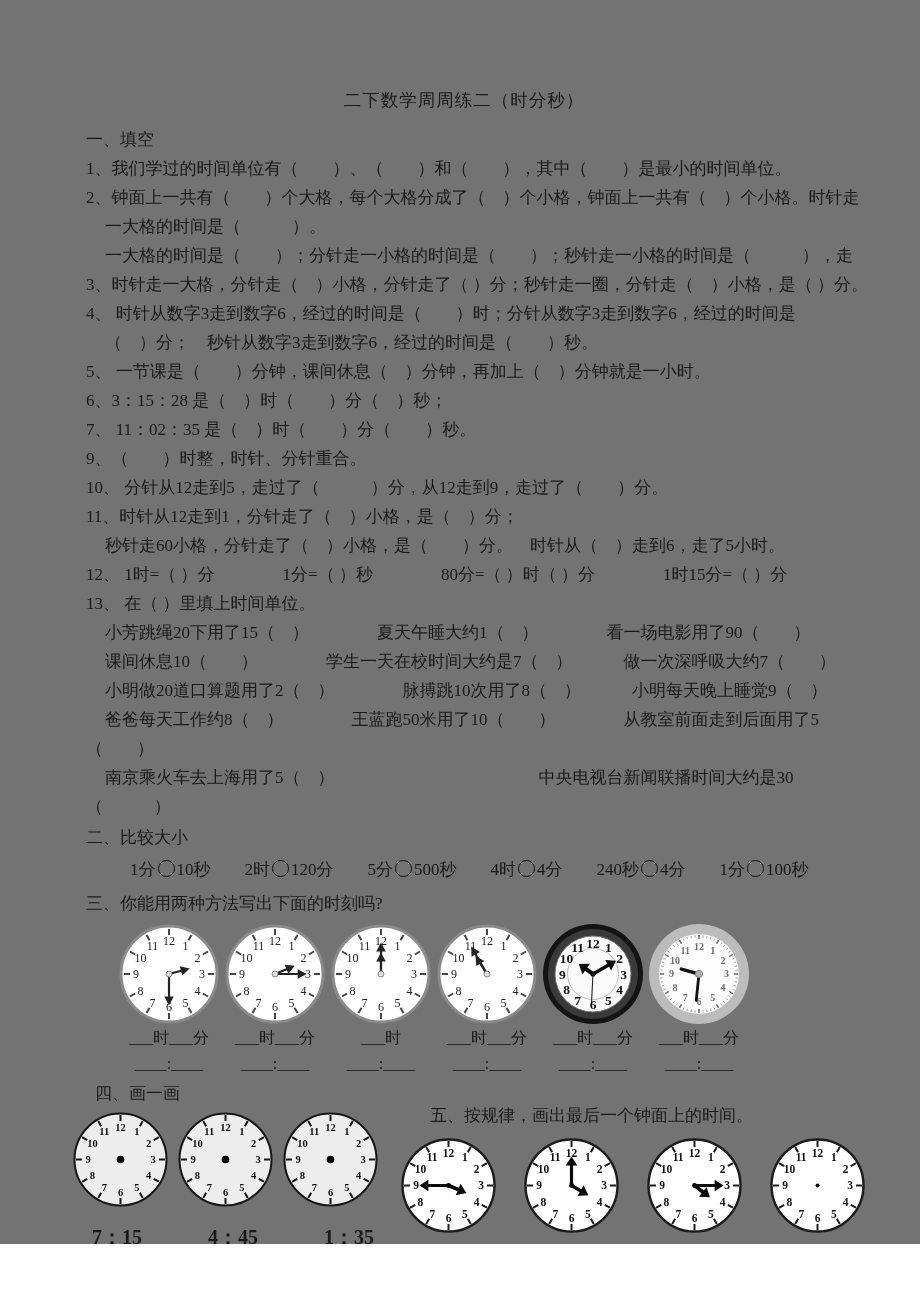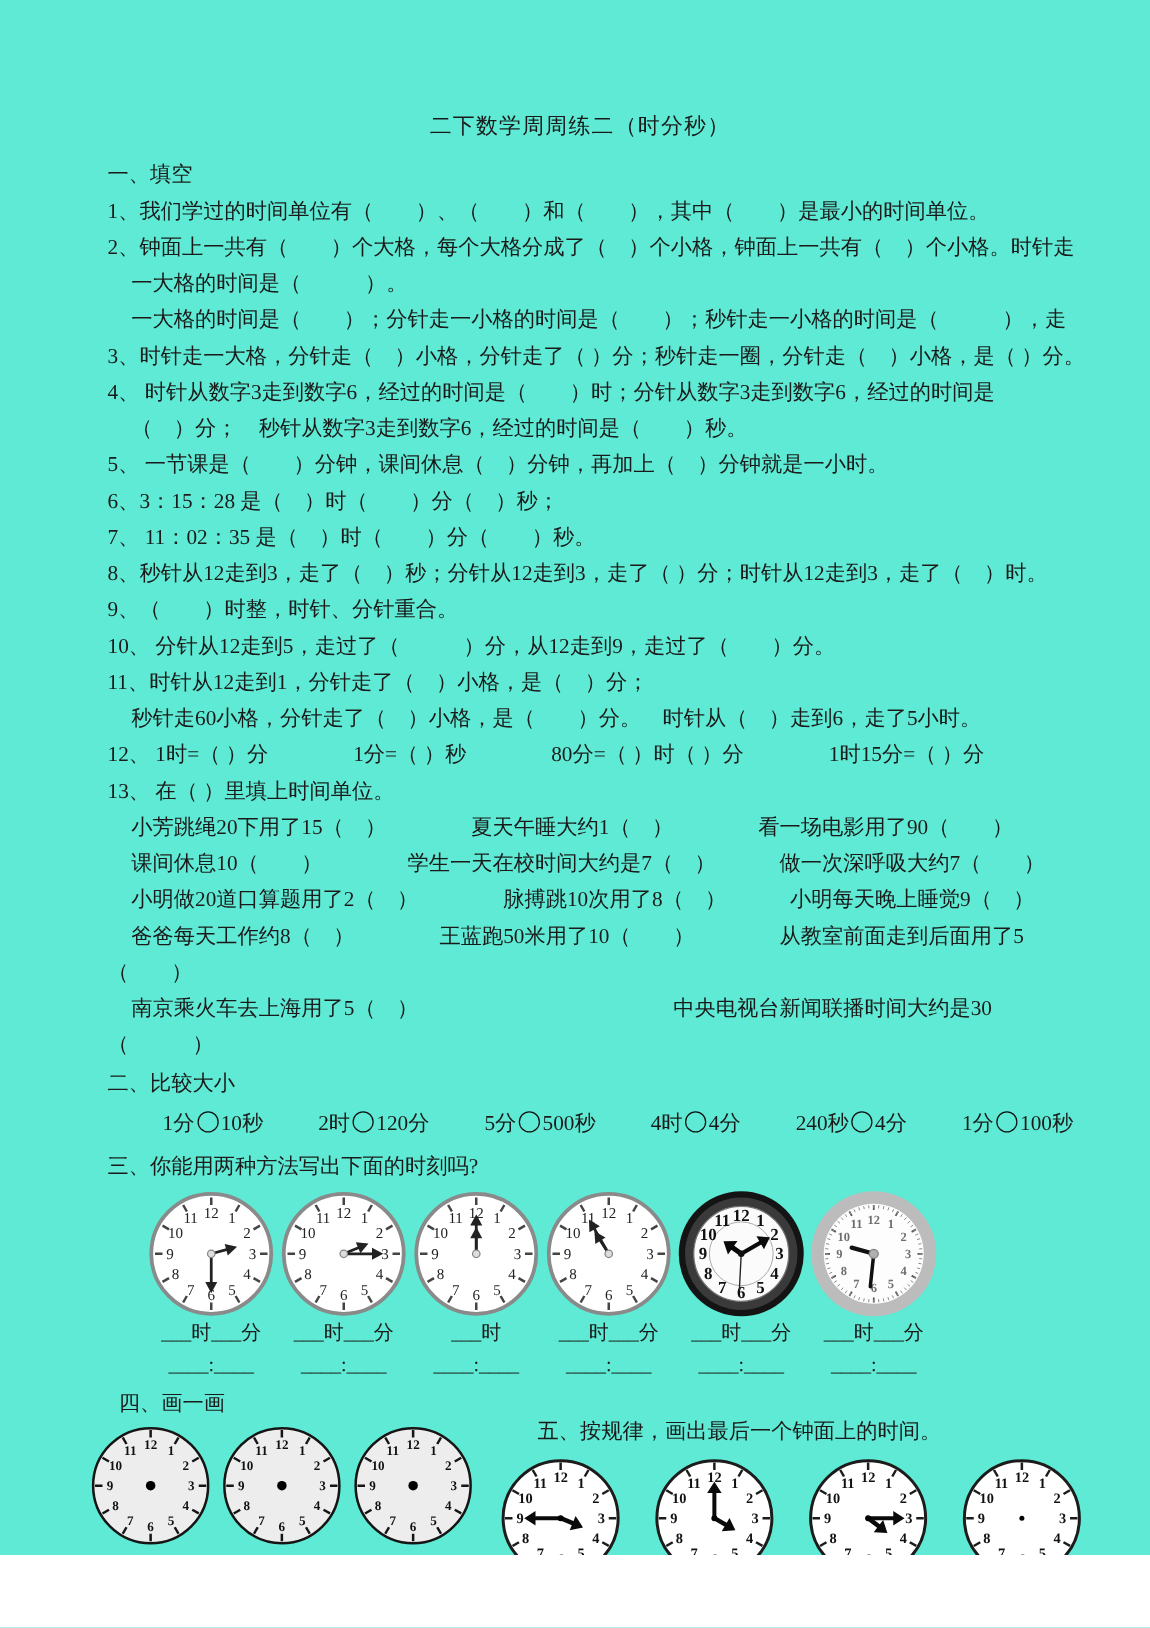--- a/index.html
+++ b/index.html
@@ -1,19 +1,19 @@
 <!DOCTYPE html>
 <html><head>
 <meta charset="utf-8">
 <style>
   html,body{margin:0;padding:0;background:#fff;}
   .page{
     position:relative;
     width:920px;height:1244px;
-    background:#5eead4;
+    background:#737373;
     color:#1a1a1a;
     font-family:"Liberation Serif","DejaVu Serif",serif;
     font-size:17px;
     overflow:hidden;
     box-sizing:border-box;
     padding:88px 78px 0 86px;
   }
   .title{
     text-align:center;
     font-size:17.5px;
@@ -36,21 +36,21 @@
   .w40{width:42px;}
   .w60{width:62px;}
   .scored{border-bottom:1px solid #1a1a1a;}
   .tline{line-height:29px;white-space:nowrap;}
   .ind1{padding-left:19px;}
   .sec-head{line-height:30px;margin-top:2px;}
   .compare-row{
     line-height:34px;
     padding-left:44px;
     display:flex;
-    gap:44px;
+    gap:34px;
     white-space:nowrap;
   }
   .cmp-circle{
     display:inline-block;
     width:15px;height:15px;
     border:1.6px solid #111;
     border-radius:50%;
     margin:0 2px;
     vertical-align:-2px;
   }
@@ -98,21 +98,20 @@
       <div class="tline">1、我们学过的时间单位有（　　）、（　　）和（　　），其中（　　）是最小的时间单位。</div>
       <div class="tline">2、钟面上一共有（　　）个大格，每个大格分成了（　）个小格，钟面上一共有（　）个小格。时针走</div>
       <div class="tline ind1">一大格的时间是（　　　）。</div>
       <div class="tline ind1">一大格的时间是（　　）；分针走一小格的时间是（　　）；秒针走一小格的时间是（　　　），走</div>
       <div class="tline">3、时针走一大格，分针走（　）小格，分针走了（ ）分；秒针走一圈，分针走（　）小格，是（ ）分。</div>
       <div class="tline">4、 时针从数字3走到数字6，经过的时间是（　　）时；分针从数字3走到数字6，经过的时间是</div>
       <div class="tline ind1">（　）分；　秒针从数字3走到数字6，经过的时间是（　　）秒。</div>
       <div class="tline">5、 一节课是（　　）分钟，课间休息（　）分钟，再加上（　）分钟就是一小时。</div>
       <div class="tline">6、3：15：28 是（　）时（　　）分（　）秒；</div>
       <div class="tline">7、 11：02：35 是（　）时（　　）分（　　）秒。</div>
-      <div class="tline">8、秒针从12走到3，走了（　）秒；分针从12走到3，走了（ ）分；时针从12走到3，走了（　）时。</div>
       <div class="tline">9、（　　）时整，时针、分针重合。</div>
       <div class="tline">10、 分针从12走到5，走过了（　　　）分，从12走到9，走过了（　　）分。</div>
       <div class="tline">11、时针从12走到1，分针走了（　）小格，是（　）分；</div>
       <div class="tline ind1">秒针走60小格，分针走了（　）小格，是（　　）分。　时针从（　）走到6，走了5小时。</div>
       <div class="tline">12、 1时=（ ）分　　　　1分=（ ）秒　　　　80分=（ ）时（ ）分　　　　1时15分=（ ）分</div>
       <div class="tline">13、 在（ ）里填上时间单位。</div>
     </div>
 
   <div id="unit-lines">
       <div class="tline ind1">小芳跳绳20下用了15（　）　　　　夏天午睡大约1（　）　　　　看一场电影用了90（　　）</div>

